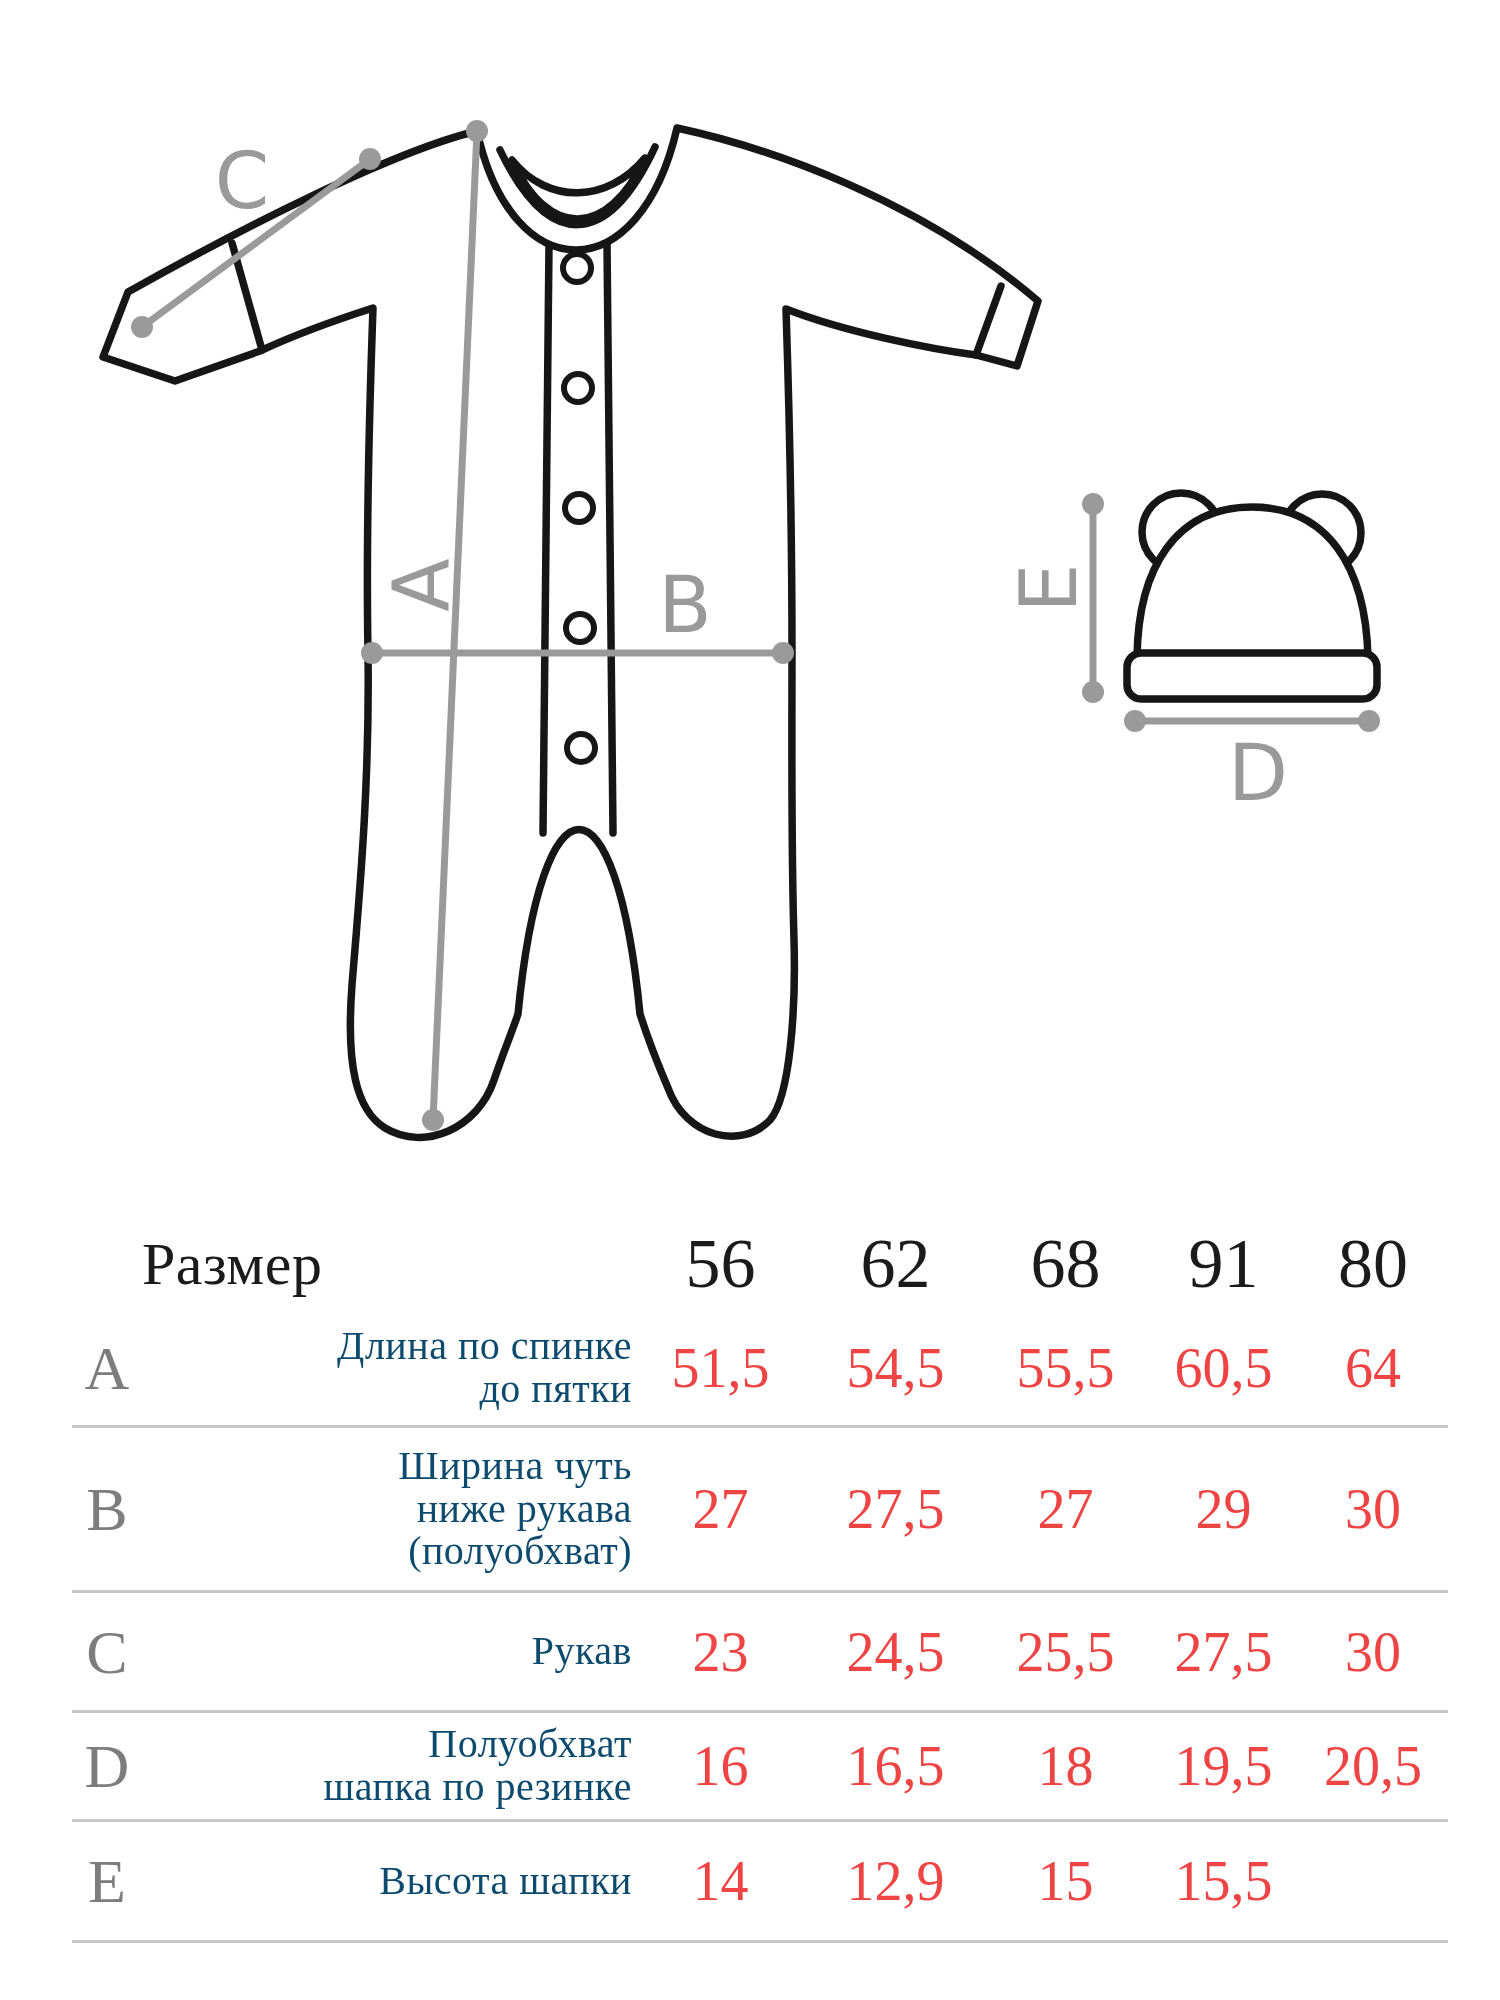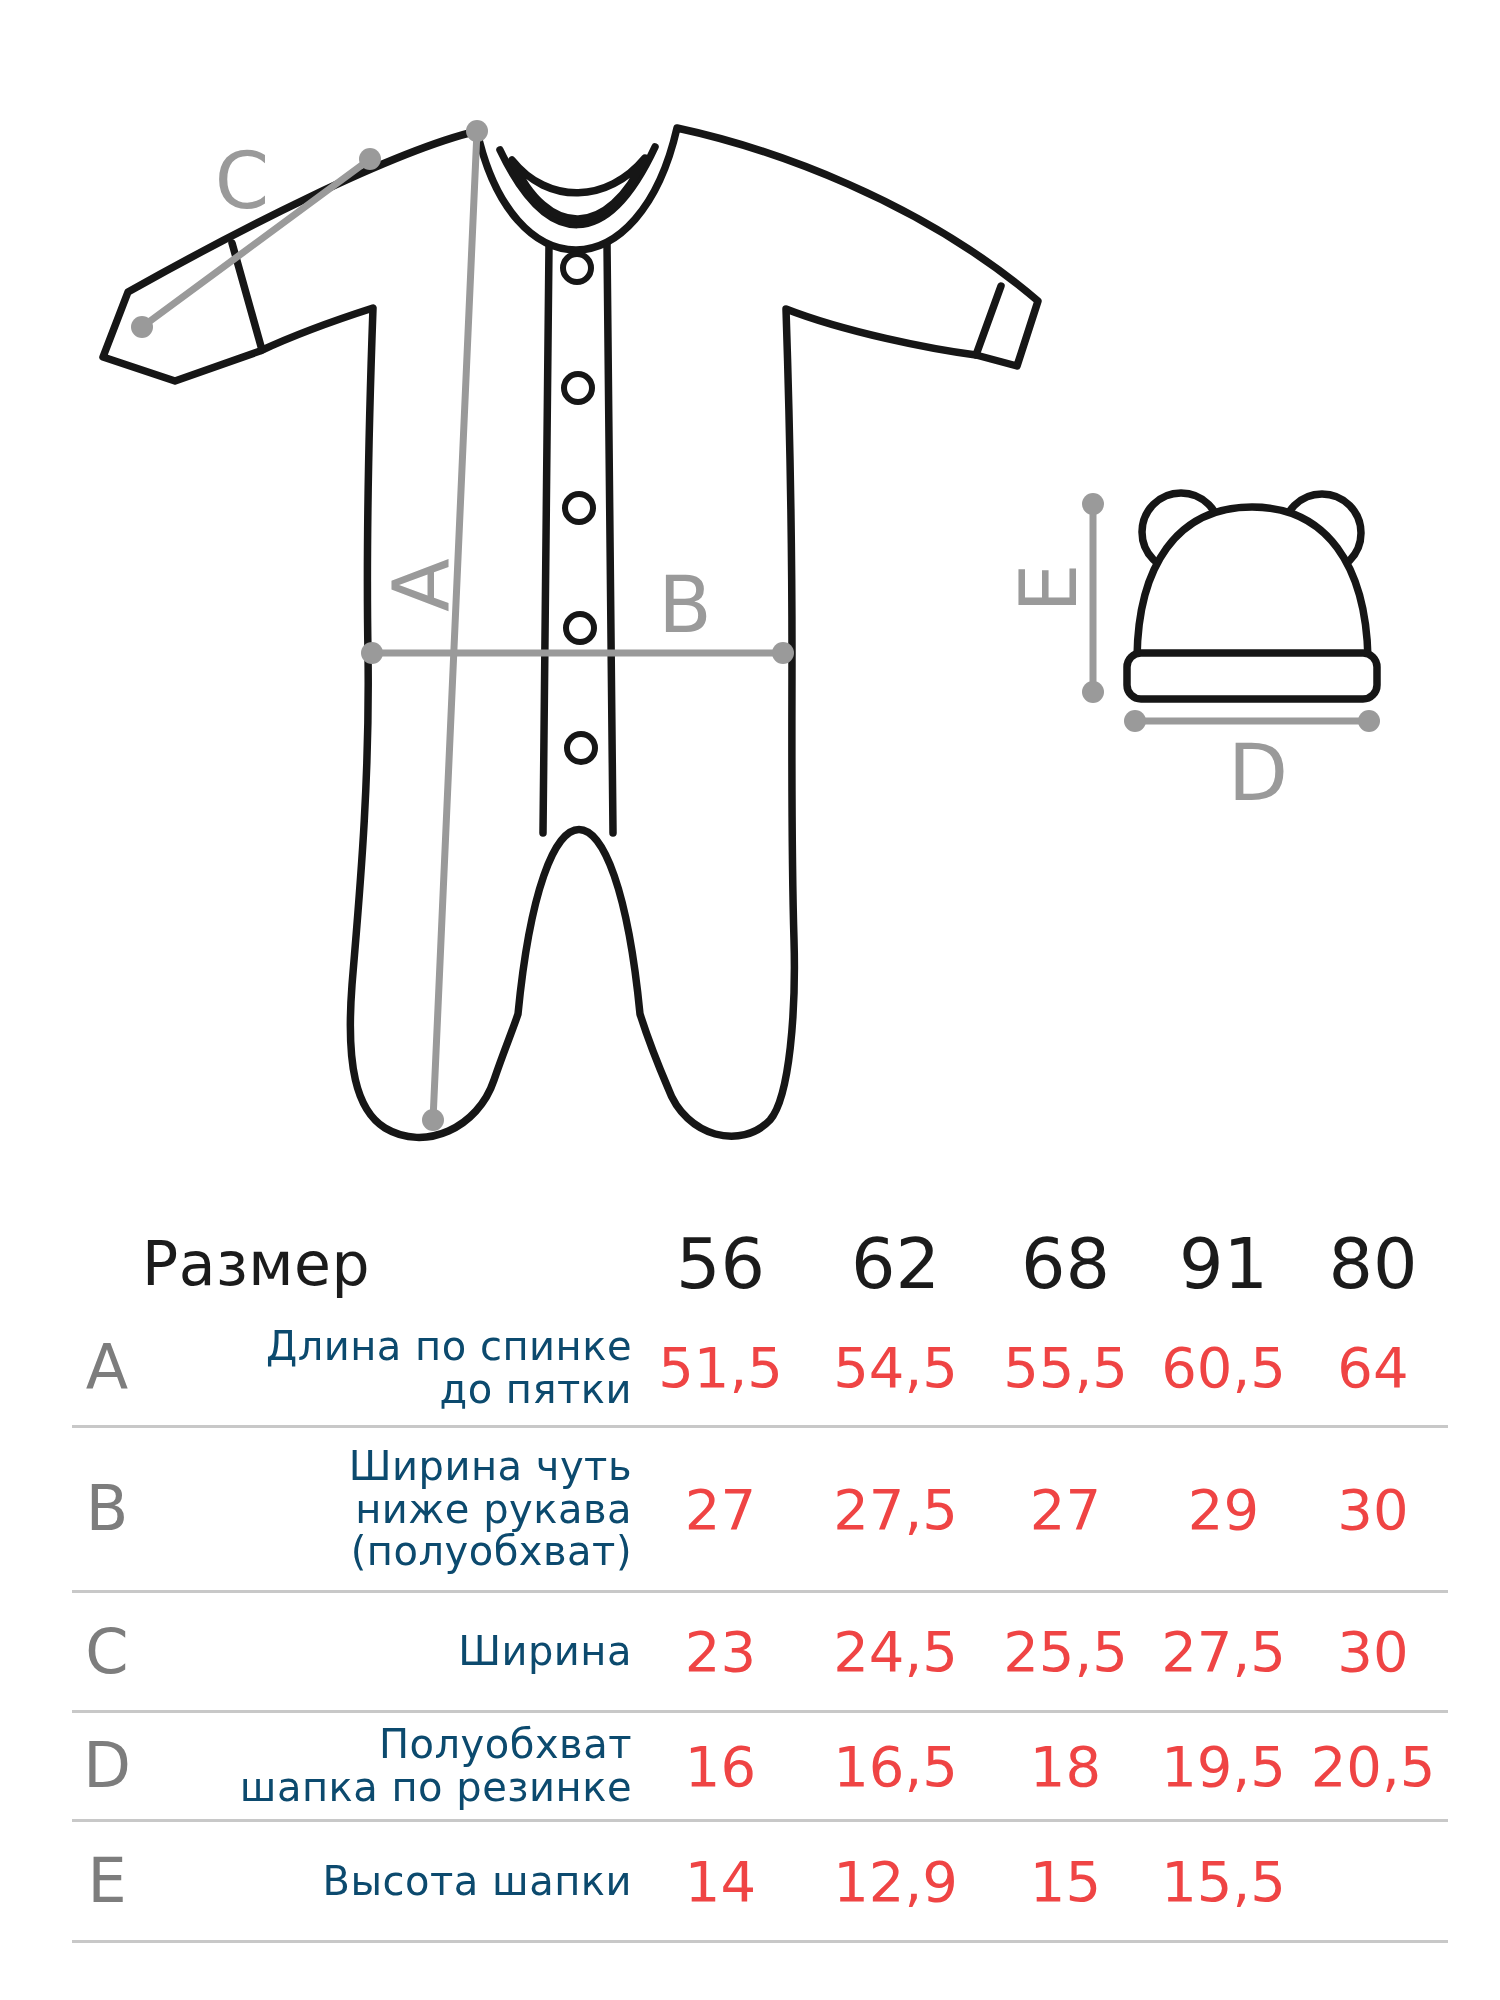--- a/index.html
+++ b/index.html
@@ -2,21 +2,21 @@
 <html><head>
 <meta charset="utf-8">
 <style>
   html,body{margin:0;padding:0;background:#fff;}
   .canvas{position:relative;width:1500px;height:2000px;background:#ffffff;
           font-family:"DejaVu Sans",sans-serif;overflow:hidden;}
   .sketch{position:absolute;left:0;top:0;}
 
   .size-table{position:absolute;left:72px;top:1218px;width:1376px;}
   .t-row{display:grid;grid-template-columns:70px 490px 177px 173px 167px 149px 150px;
-         align-items:center;}
+         align-items:center;font-family:Liberation Serif, serif;}
   .t-row.ruled{border-bottom:3px solid #c8c8c8;}
   .r-hdr{height:92px;}
   .r-a{height:115px;}
   .r-b{height:162px;}
   .r-c{height:117px;}
   .r-d{height:106px;}
   .r-e{height:118px;}
 
   .cell-letter{font-size:62px;color:#7d7d7d;text-align:center;line-height:1;}
   .cell-label{font-size:40px;color:#0c4a6e;line-height:1.07;letter-spacing:.5px;text-align:right;}
@@ -150,21 +150,21 @@
       <div class="cell-val">27</div>
       <div class="cell-val">27,5</div>
       <div class="cell-val">27</div>
       <div class="cell-val">29</div>
       <div class="cell-val">30</div>
     </div>
 
     <div class="t-row r-c ruled">
       <div class="cell-letter">C</div>
       <div class="cell-label">
-        <span>Ширина</span>
+        <span>Рукав</span>
       </div>
       <div class="cell-val">23</div>
       <div class="cell-val">24,5</div>
       <div class="cell-val">25,5</div>
       <div class="cell-val">27,5</div>
       <div class="cell-val">30</div>
     </div>
 
     <div class="t-row r-d ruled">
       <div class="cell-letter">D</div>

